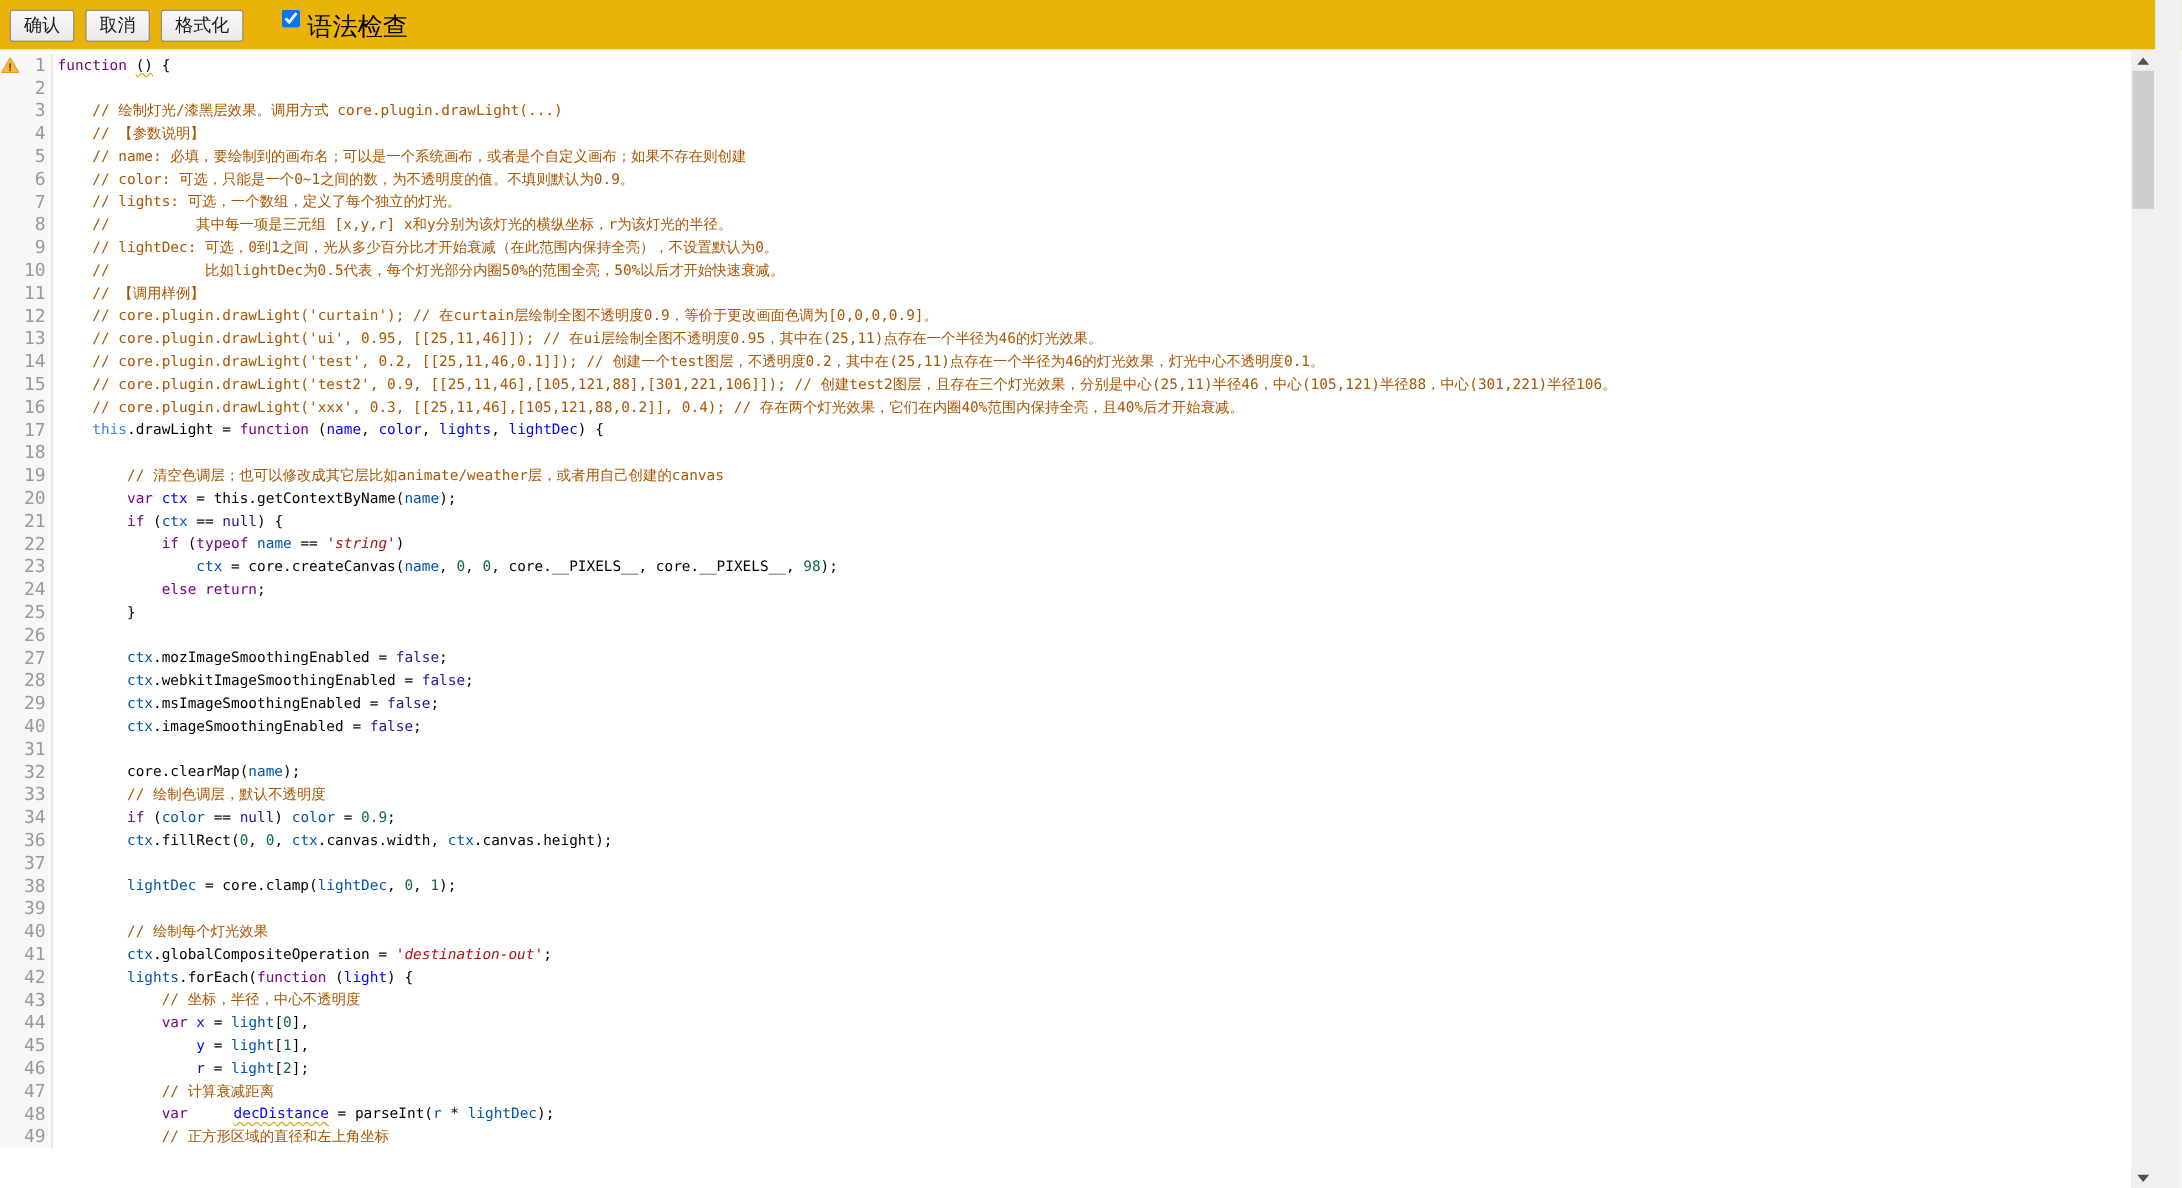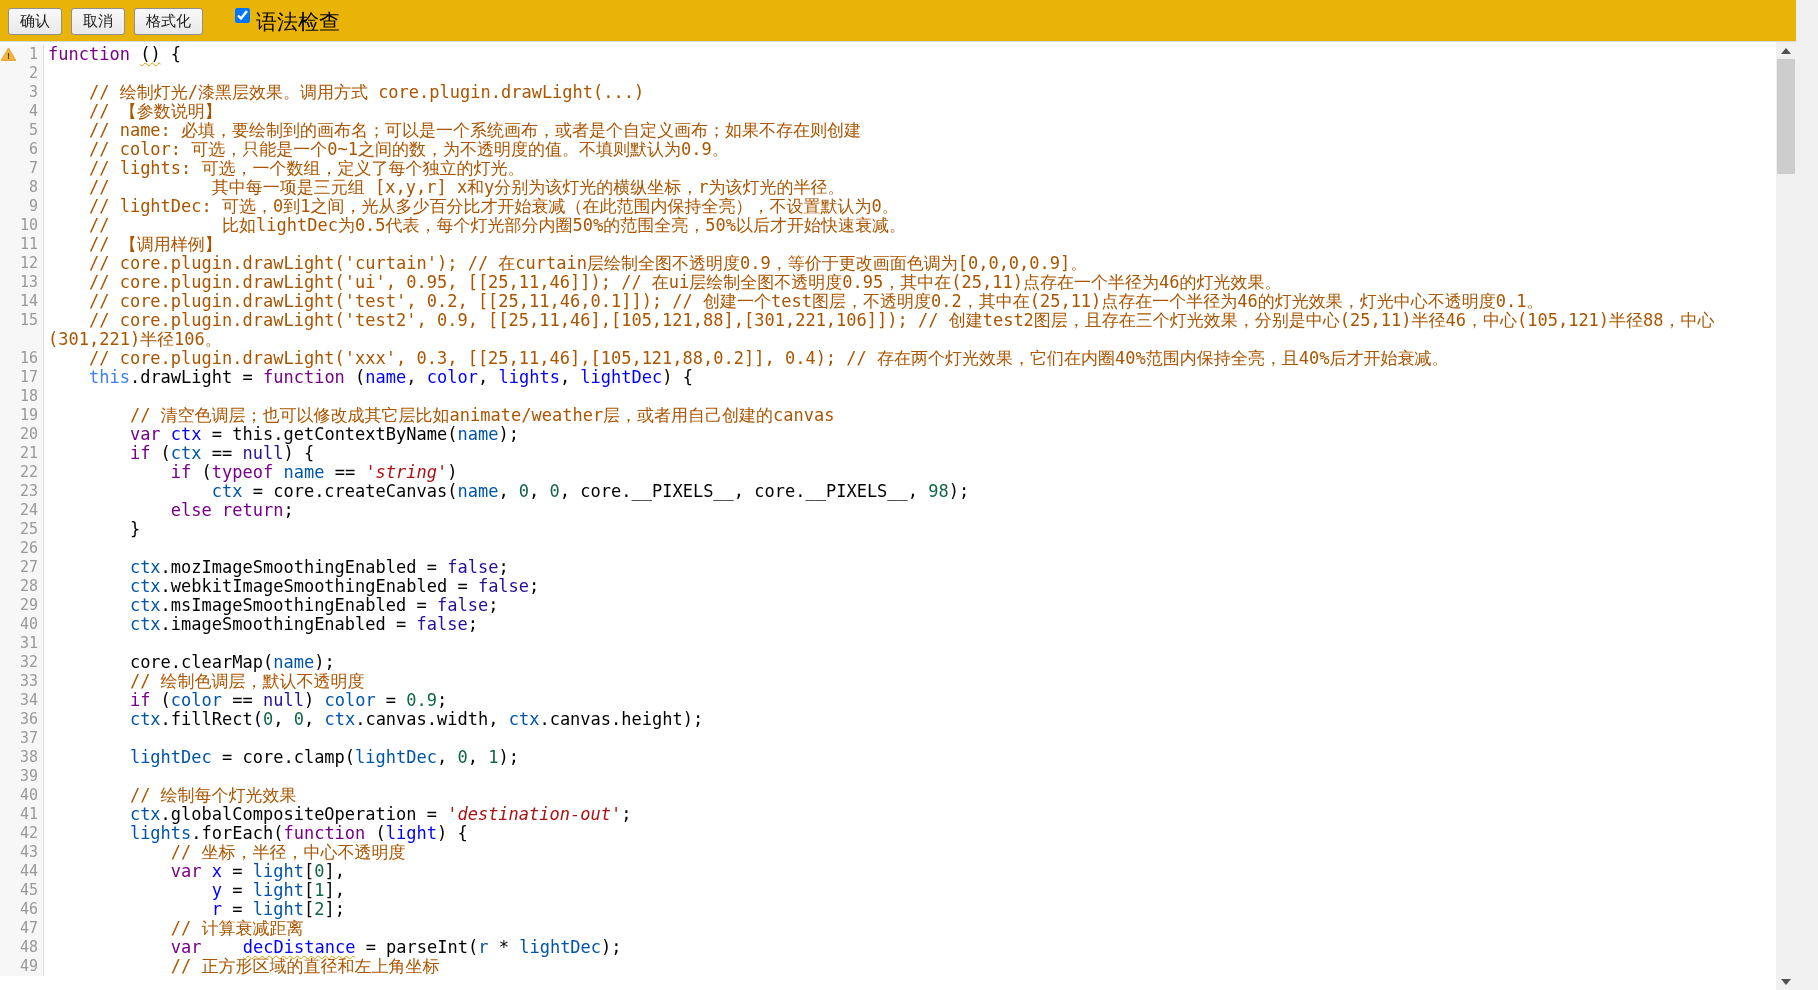--- a/index.html
+++ b/index.html
@@ -34,21 +34,21 @@
     flex:0 0 44px; width:44px; display:flex; align-items:flex-start;
     background:#f7f7f7; border-right:1px solid #ddd;
   }
   .lint { width:17px; height:19px; display:flex; align-items:center; justify-content:center; }
   .num {
     flex:1; text-align:right; padding-right:5px; color:#999;
     font-family:"DejaVu Sans Mono", monospace; font-size:15px; line-height:19px;
   }
   pre.code {
     margin:0; flex:1; padding:0 10px 0 4px;
-    font-family:"DejaVu Sans Mono", monospace; font-size:17px; line-height:19px;
+    font-family:"DejaVu Sans Mono", monospace; font-size:12px; line-height:19px;
     white-space:pre-wrap; overflow-wrap:anywhere; color:#000;
   }
   .tk-k  { color:#770088; }
   .tk-d  { color:#0000ff; }
   .tk-v  { color:#0055aa; }
   .tk-n  { color:#116644; }
   .tk-s  { color:#aa1111;font-style:italic; }
   .tk-a  { color:#221199; }
   .tk-c  { color:#aa5500; }
   .tk-t  { color:#3b82f6; }

